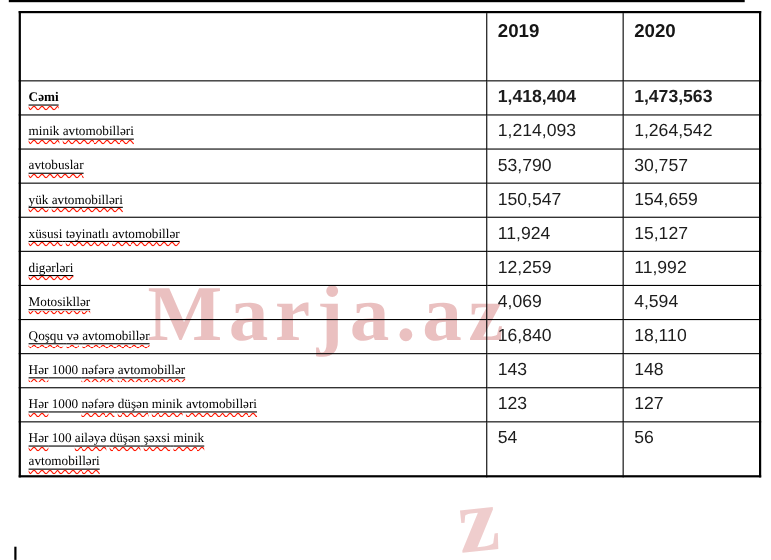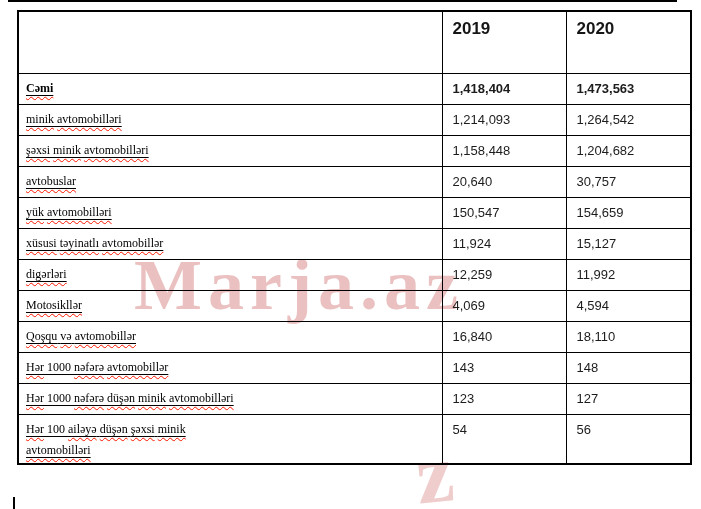--- a/index.html
+++ b/index.html
@@ -40,21 +40,21 @@
   .stats th {
     font-family:"Liberation Sans", sans-serif; font-weight:bold;
     font-size:17px; color:#161616; padding-top:6px; padding-left:10px;
   }
   td.c1 {
     font-family:"Liberation Serif","DejaVu Serif",serif;
     font-size:12px; color:#000;
   }
   td.num {
     font-family:"Liberation Sans", sans-serif;
-    font-size:13px; color:#1c1c1c; padding-left:10px;
+    font-size:16px; color:#1c1c1c; padding-left:10px;
   }
   tr.bold td { font-weight:bold; }
 
   
   .lbl {
     text-decoration: underline;
     text-decoration-thickness: 1px;
     text-underline-offset: 3px;
     text-decoration-skip-ink: none;
   }
@@ -96,27 +96,22 @@
           <td class="c1"><span class="lbl"><span class="sp">Cəmi</span></span></td>
           <td class="num">1,418,404</td>
           <td class="num">1,473,563</td>
         </tr>
         <tr>
           <td class="c1"><span class="lbl"><span class="sp">minik</span><span class="pl"> </span><span class="sp">avtomobilləri</span></span></td>
           <td class="num">1,214,093</td>
           <td class="num">1,264,542</td>
         </tr>
         <tr>
-          <td class="c1"><span class="lbl"><span class="sp">şəxsi</span><span class="pl"> </span><span class="sp">minik</span><span class="pl"> </span><span class="sp">avtomobilləri</span></span></td>
-          <td class="num">1,158,448</td>
-          <td class="num">1,204,682</td>
-        </tr>
-        <tr>
           <td class="c1"><span class="lbl"><span class="sp">avtobuslar</span></span></td>
-          <td class="num">20,640</td>
+          <td class="num">53,790</td>
           <td class="num">30,757</td>
         </tr>
         <tr>
           <td class="c1"><span class="lbl"><span class="sp">yük</span><span class="pl"> </span><span class="sp">avtomobilləri</span></span></td>
           <td class="num">150,547</td>
           <td class="num">154,659</td>
         </tr>
         <tr>
           <td class="c1"><span class="lbl"><span class="sp">xüsusi</span><span class="pl"> </span><span class="sp">təyinatlı</span><span class="pl"> </span><span class="sp">avtomobillər</span></span></td>
           <td class="num">11,924</td>

